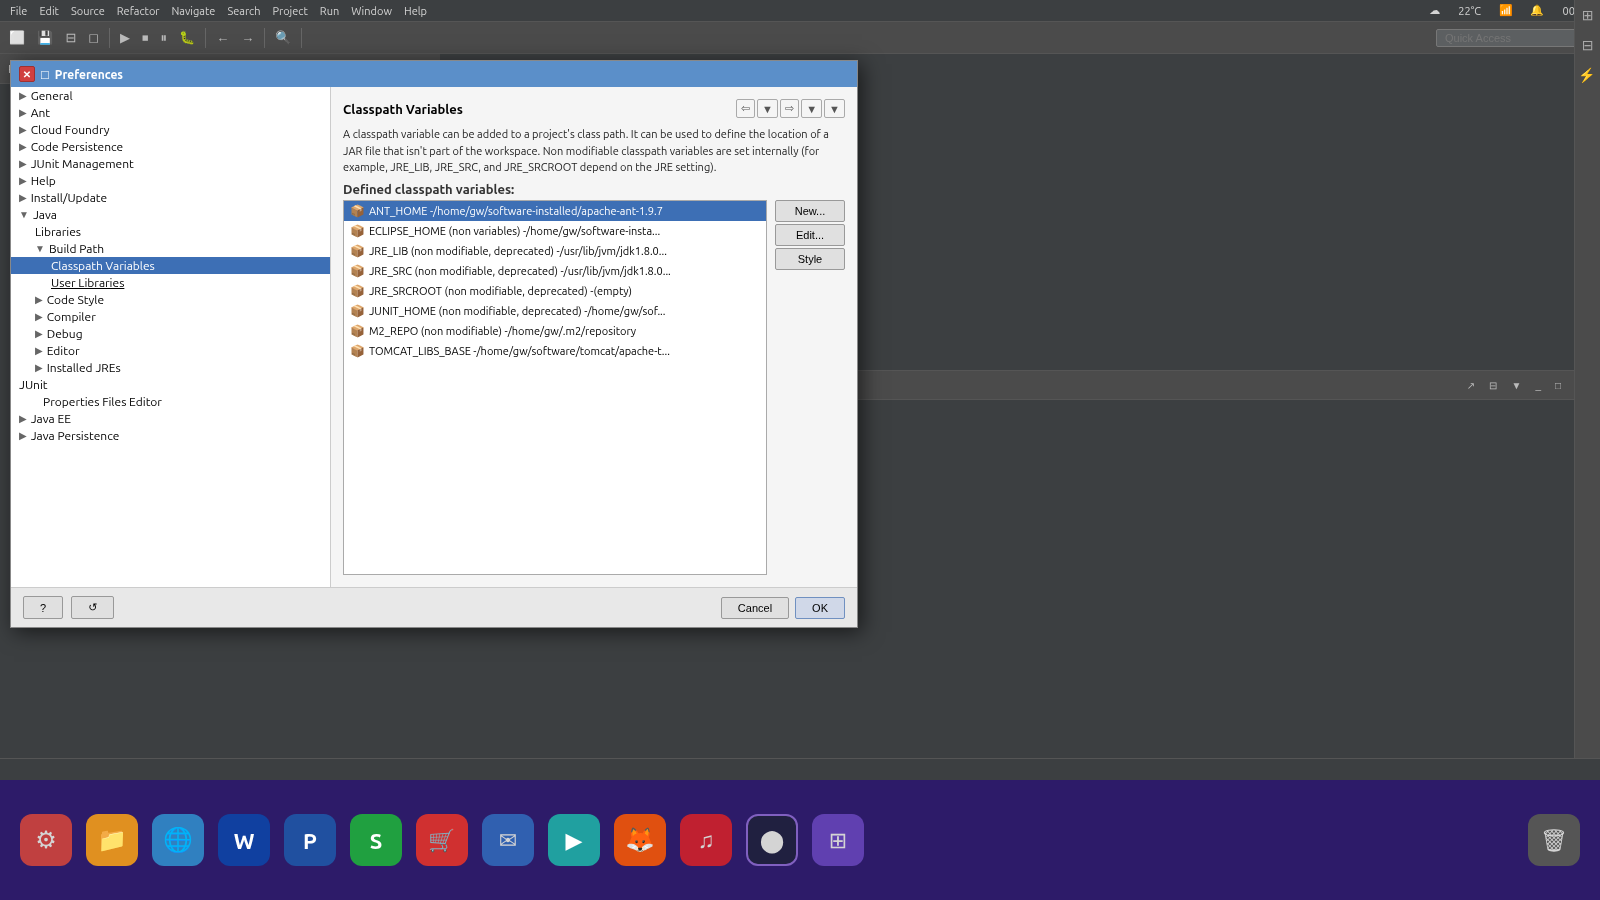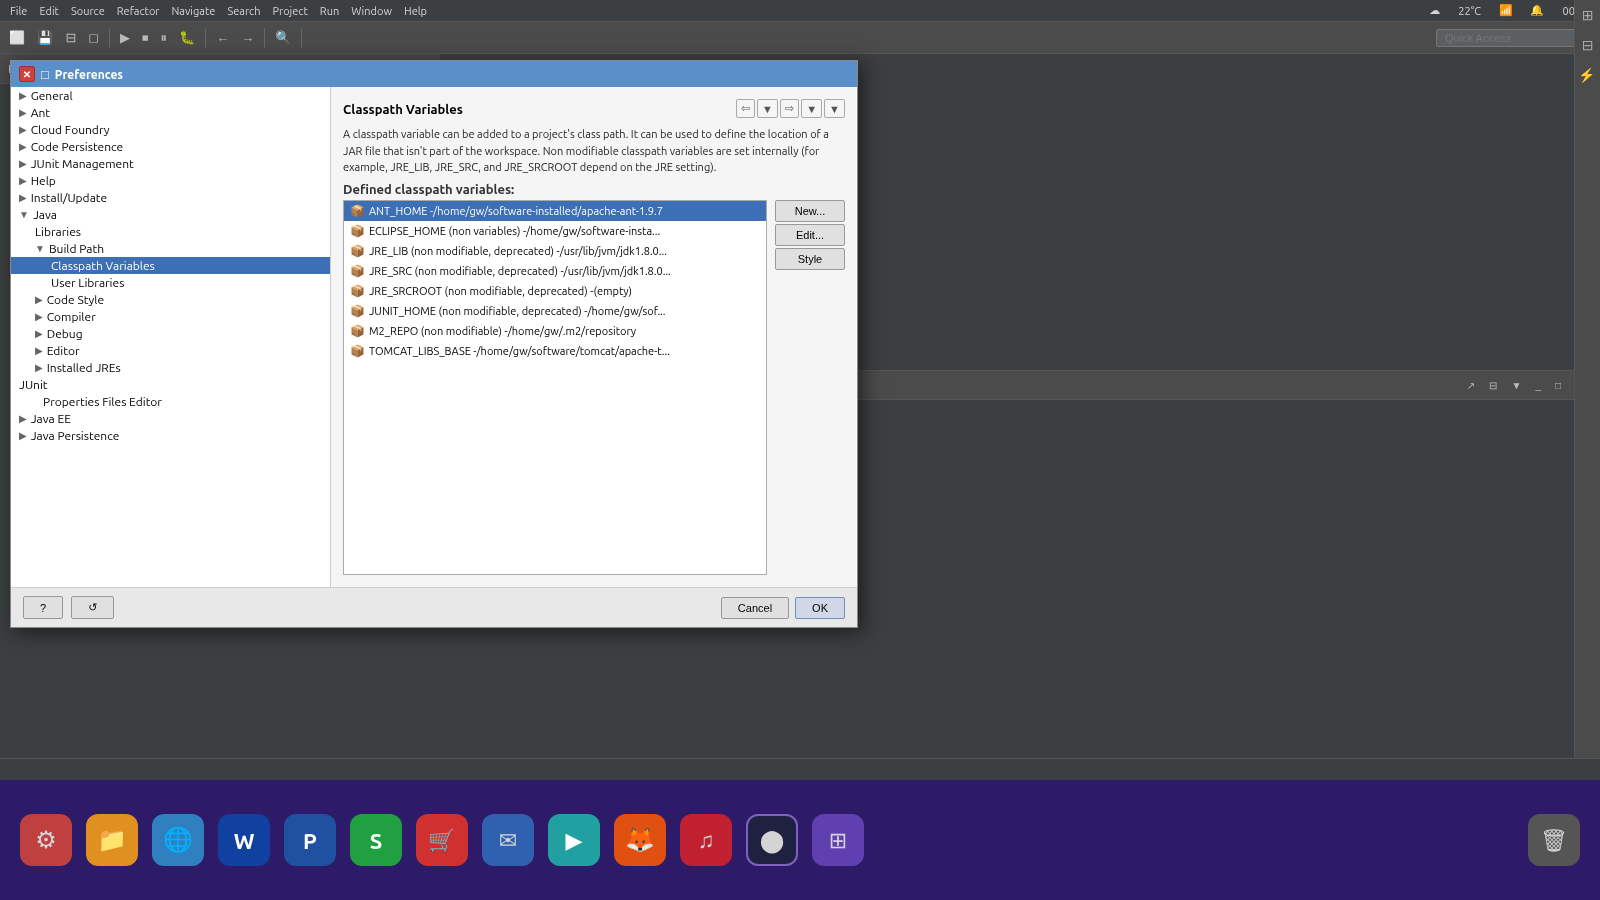--- a/index.html
+++ b/index.html
@@ -517,21 +517,21 @@
             <span>Libraries</span>
           </div>
           <div class="tree-item" style="padding-left:24px;">
             <span class="tree-arrow">▼</span>
             <span>Build Path</span>
           </div>
 
           <div class="tree-item selected" style="padding-left:40px;">
             <span>Classpath Variables</span>
           </div>
-          <div class="tree-item" style="padding-left:40px;">
+          <div class="tree-item" style="padding-left:40px;text-decoration:underline;">
             <span>User Libraries</span>
           </div>
           <div class="tree-item" style="padding-left:24px;">
             <span class="tree-arrow">▶</span>
             <span>Code Style</span>
           </div>
           <div class="tree-item" style="padding-left:24px;">
             <span class="tree-arrow">▶</span>
             <span>Compiler</span>
           </div>

